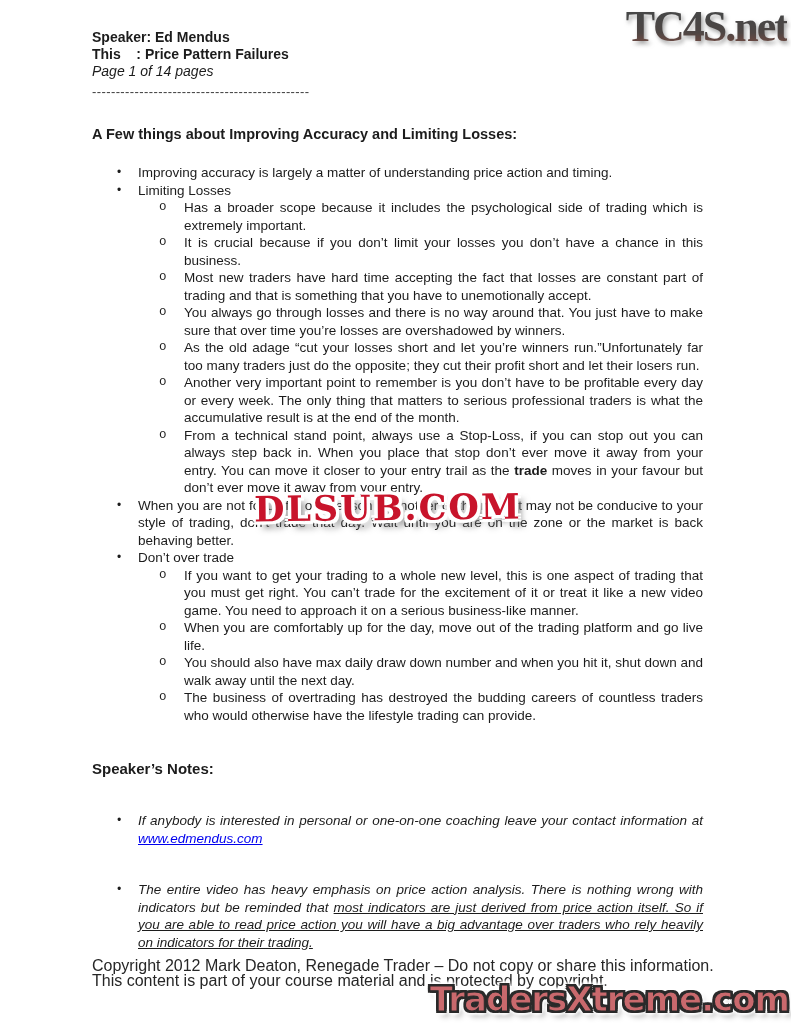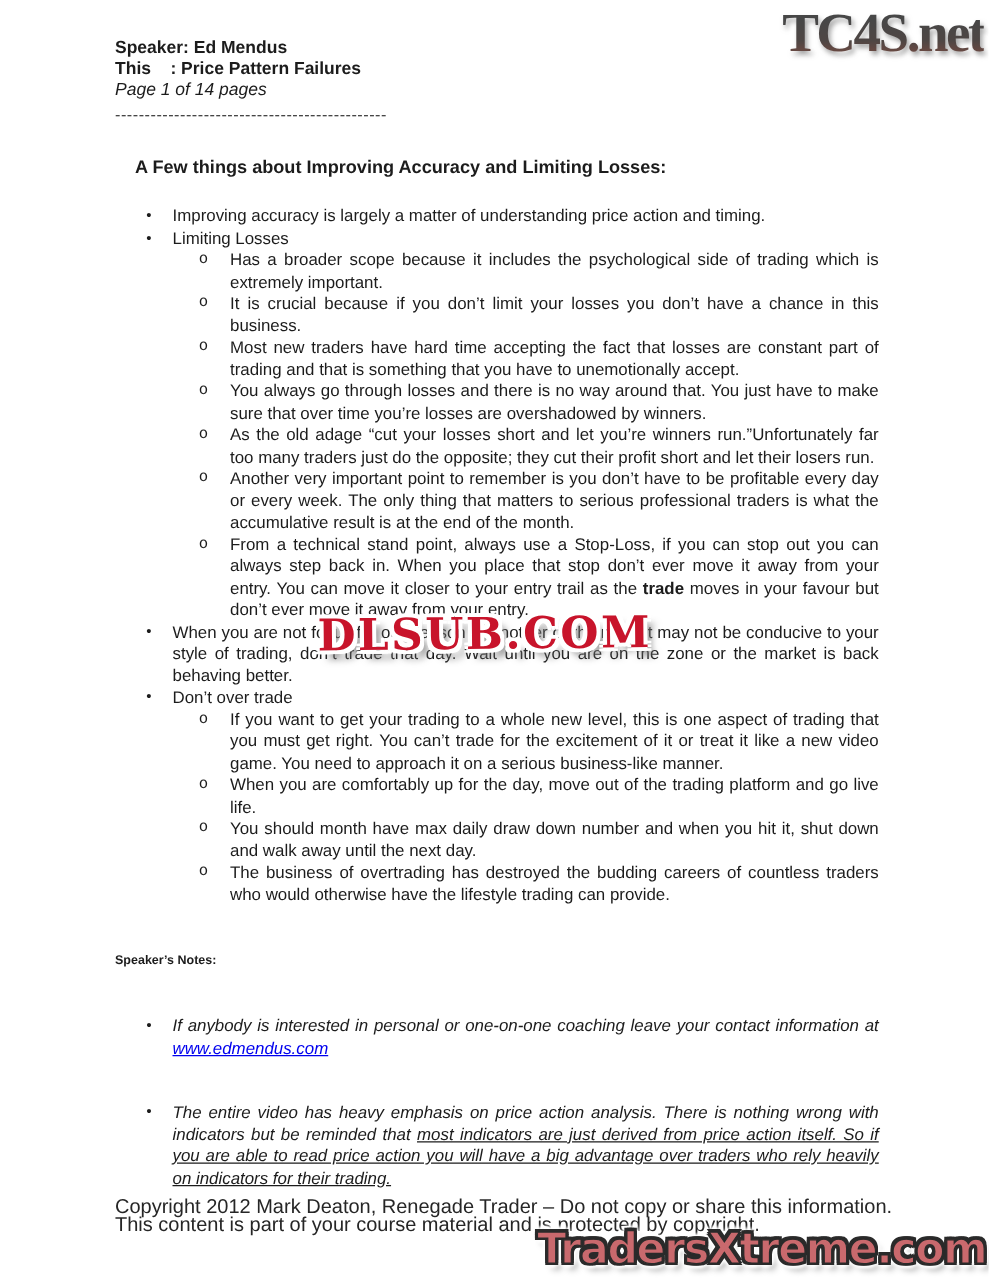--- a/index.html
+++ b/index.html
@@ -21,33 +21,33 @@
     filter:drop-shadow(2px 3px 2px rgba(90,90,90,.55));
     white-space:nowrap;
   }
   
   .content{position:absolute; left:92px; top:29px; width:611px;}
   .doc-header{font-size:14px; line-height:17px;}
   .hline{white-space:pre-wrap;}
   .bold{font-weight:bold;}
   .italic{font-style:italic;}
   .divider{color:#3d3d3d; font-size:13px; letter-spacing:.4px; margin-top:3px;}
-  .doc-title{margin:25px 0 0 16px; font-size:14.5px; font-weight:bold; line-height:18px;}
+  .doc-title{margin:25px 0 0 0; font-size:14.5px; font-weight:bold; line-height:18px;}
   
   .blist{margin-top:21px; font-size:13.5px; line-height:17.5px;}
   .li{position:relative; text-align:justify;}
   .li .marker{position:absolute; top:0;}
   .level1{padding-left:46px;}
   .level1 .marker{left:25px; font-size:12px;}
   .level2{padding-left:92px;}
   .level2 .marker{left:67px; font-family:"Liberation Mono", monospace; font-size:12.5px;}
   .underline{text-decoration:underline;}
   .doclink{color:#0000ee; text-decoration:underline; cursor:pointer;}
   
-  .notes-heading{margin:36px 0 0 0; font-size:10px; font-weight:bold; line-height:18px;}
+  .notes-heading{margin:36px 0 0 0; font-size:15px; font-weight:bold; line-height:18px;}
   .notes-list{margin-top:34px;}
   .notes-list .li{font-style:italic; margin-bottom:34px;}
   
   .footer{
     position:absolute; left:92px; top:959px; width:632px;
     font-size:16px; line-height:14.5px; color:#262626;
   }
   .tx-logo{
     position:absolute; top:979px; right:2px;
     font-size:34px; font-weight:bold; letter-spacing:-1px;
@@ -100,21 +100,21 @@
         <div class="li level2"><span class="marker">o</span><span><span>It is crucial because if you don’t limit your losses you don’t have a chance in this business.</span></span></div>
         <div class="li level2"><span class="marker">o</span><span><span>Most new traders have hard time accepting the fact that losses are constant part of trading and that is something that you have to unemotionally accept.</span></span></div>
         <div class="li level2"><span class="marker">o</span><span><span>You always go through losses and there is no way around that. You just have to make sure that over time you’re losses are overshadowed by winners.</span></span></div>
         <div class="li level2"><span class="marker">o</span><span><span>As the old adage “cut your losses short and let you’re winners run.”Unfortunately far too many traders just do the opposite; they cut their profit short and let their losers run.</span></span></div>
         <div class="li level2"><span class="marker">o</span><span><span>Another very important point to remember is you don’t have to be profitable every day or every week. The only thing that matters to serious professional traders is what the accumulative result is at the end of the month.</span></span></div>
         <div class="li level2"><span class="marker">o</span><span><span>From a technical stand point, always use a Stop-Loss, if you can stop out you can always step back in. When you place that stop don’t ever move it away from your entry. You can move it closer to your entry trail as the </span><span class="bold">trade</span><span> moves in your favour but don’t ever move it away from your entry.</span></span></div>
         <div class="li level1"><span class="marker">•</span><span><span>When you are not focus for one reason or another or the market may not be conducive to your style of trading, don’t trade that day. Wait until you are on the zone or the market is back behaving better.</span></span></div>
         <div class="li level1"><span class="marker">•</span><span><span>Don’t over trade</span></span></div>
         <div class="li level2"><span class="marker">o</span><span><span>If you want to get your trading to a whole new level, this is one aspect of trading that you must get right. You can’t trade for the excitement of it or treat it like a new video game. You need to approach it on a serious business-like manner.</span></span></div>
         <div class="li level2"><span class="marker">o</span><span><span>When you are comfortably up for the day, move out of the trading platform and go live life.</span></span></div>
-        <div class="li level2"><span class="marker">o</span><span><span>You should month have max daily draw down number and when you hit it, shut down and walk away until the next day.</span></span></div>
+        <div class="li level2"><span class="marker">o</span><span><span>You should also have max daily draw down number and when you hit it, shut down and walk away until the next day.</span></span></div>
         <div class="li level2"><span class="marker">o</span><span><span>The business of overtrading has destroyed the budding careers of countless traders who would otherwise have the lifestyle trading can provide.</span></span></div>
       </div>
 
     <div class="notes-heading">Speaker’s Notes:</div>
 
     <div class="blist notes-list" id="notes-list">
         <div class="li level1"><span class="marker">•</span><span><span>If anybody is interested in personal or one-on-one coaching leave your contact information at </span><a class="doclink" href="#">www.edmendus.com</a></span></div>
         <div class="li level1"><span class="marker">•</span><span><span>The entire video has heavy emphasis on price action analysis. There is nothing wrong with indicators but be reminded that </span><span class="underline">most indicators are just derived from price action itself. So if you are able to read price action you will have a big advantage over traders who rely heavily on indicators for their trading.</span></span></div>
       </div>
   </div>

